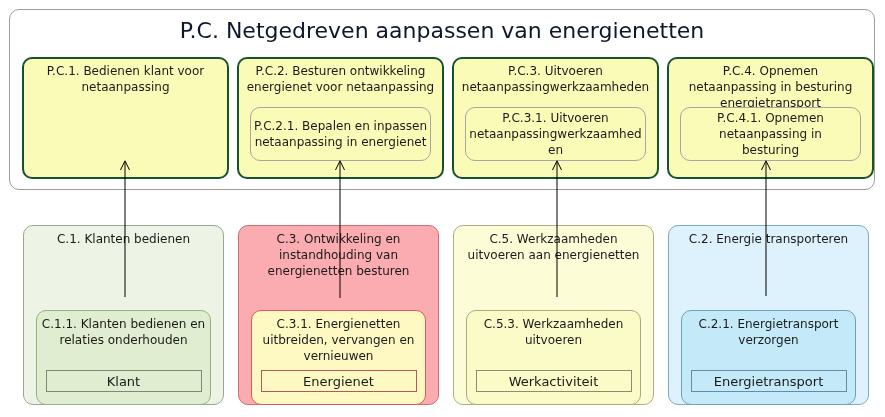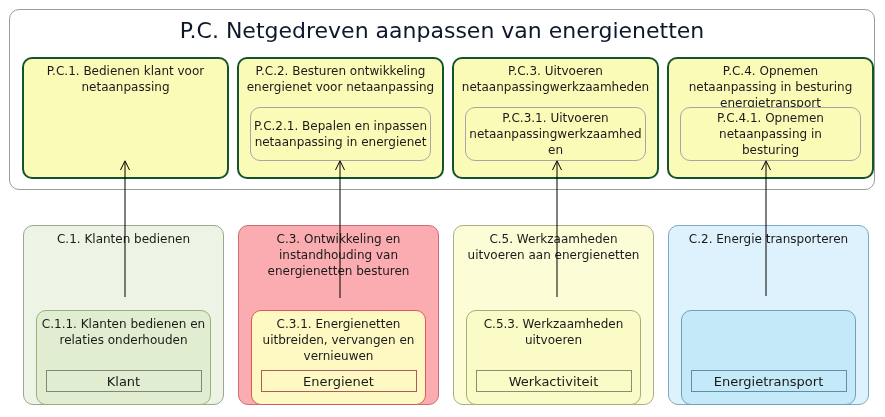--- a/index.html
+++ b/index.html
@@ -135,20 +135,21 @@
       <div class="cap-sub-label">C.5.3. Werkzaamheden uitvoeren</div>
       <div class="biz-object">
         <span>Werkactiviteit</span>
       </div>
     </div>
   </div>
 
   <div class="cap b4">
     <div class="cap-label">C.2. Energie transporteren</div>
     <div class="cap-sub">
+      <div class="cap-sub-label">C.2.1. Energietransport verzorgen</div>
       <div class="biz-object">
         <span>Energietransport</span>
       </div>
     </div>
   </div>
 
   <svg class="arrows" viewBox="0 0 885 417">
     <g>
       <line x1="125" y1="162" x2="125" y2="297"></line>
       <path d="M120.5 170 L125 160.8 L129.5 170"></path>

